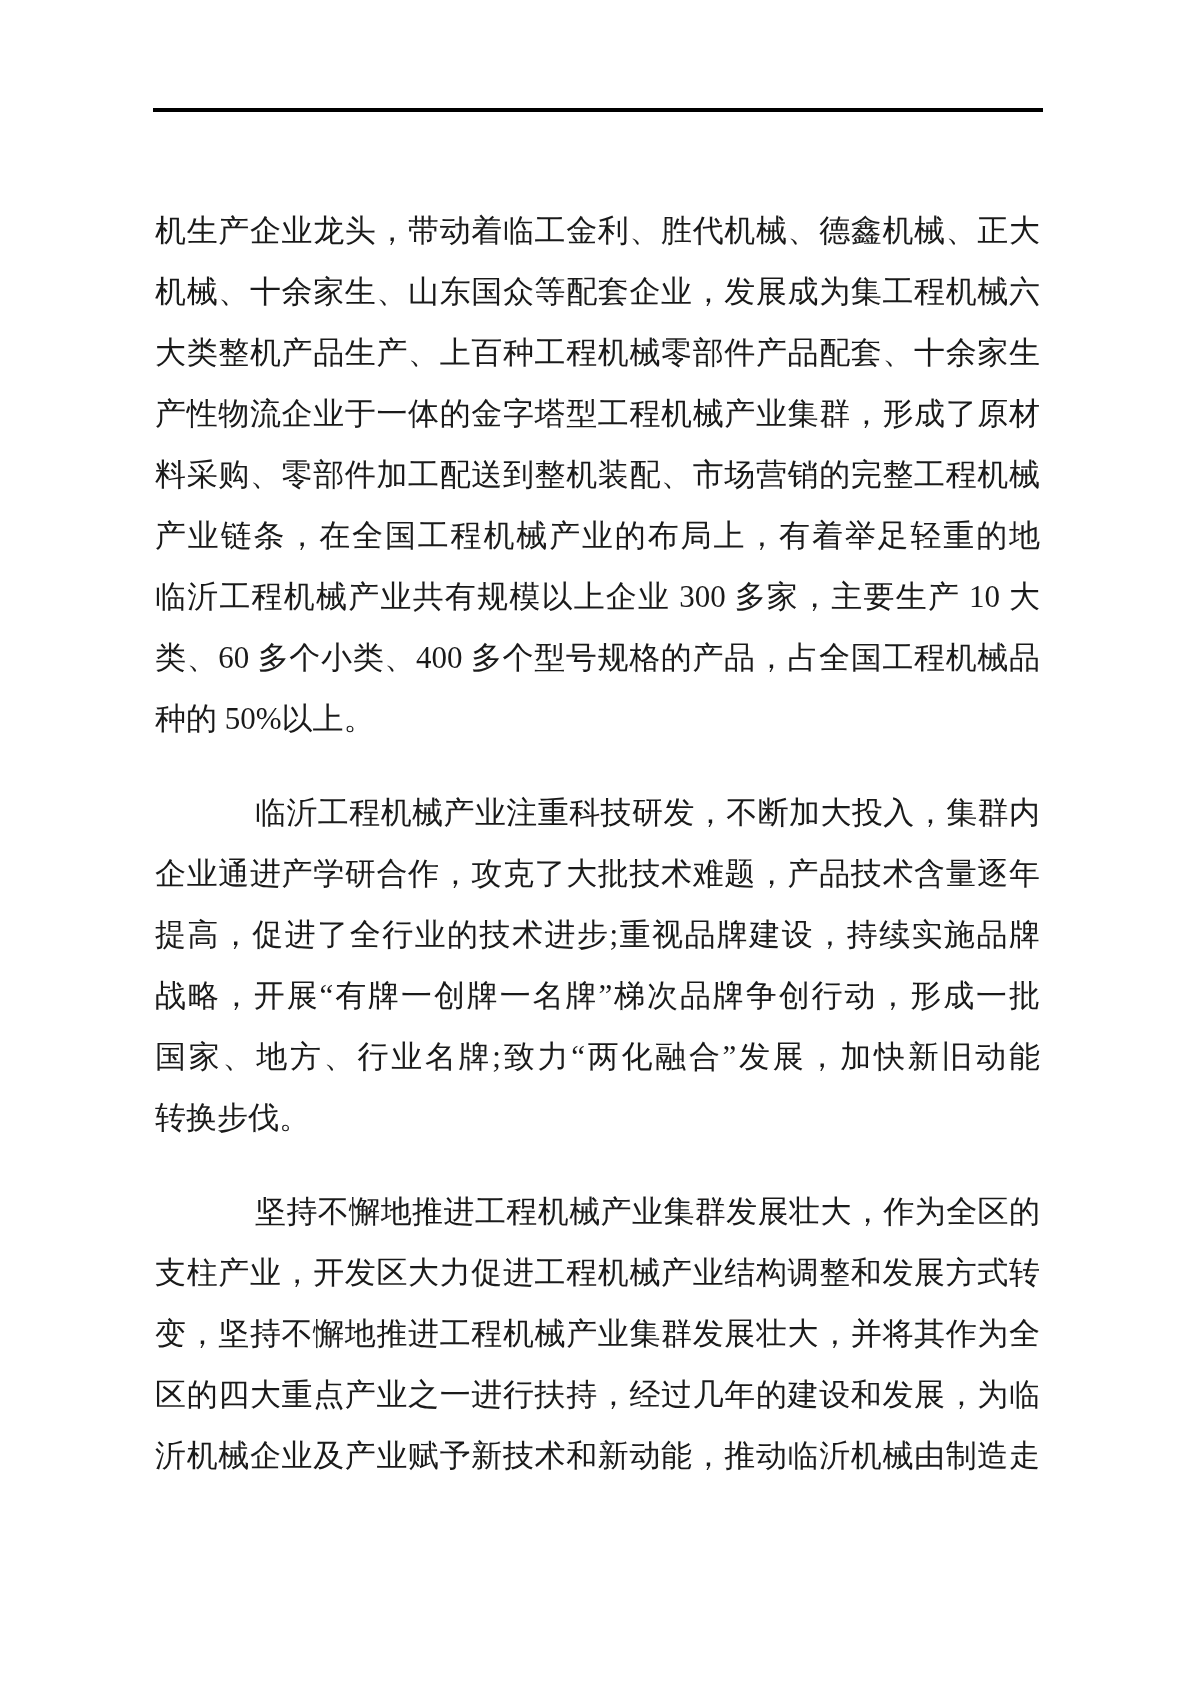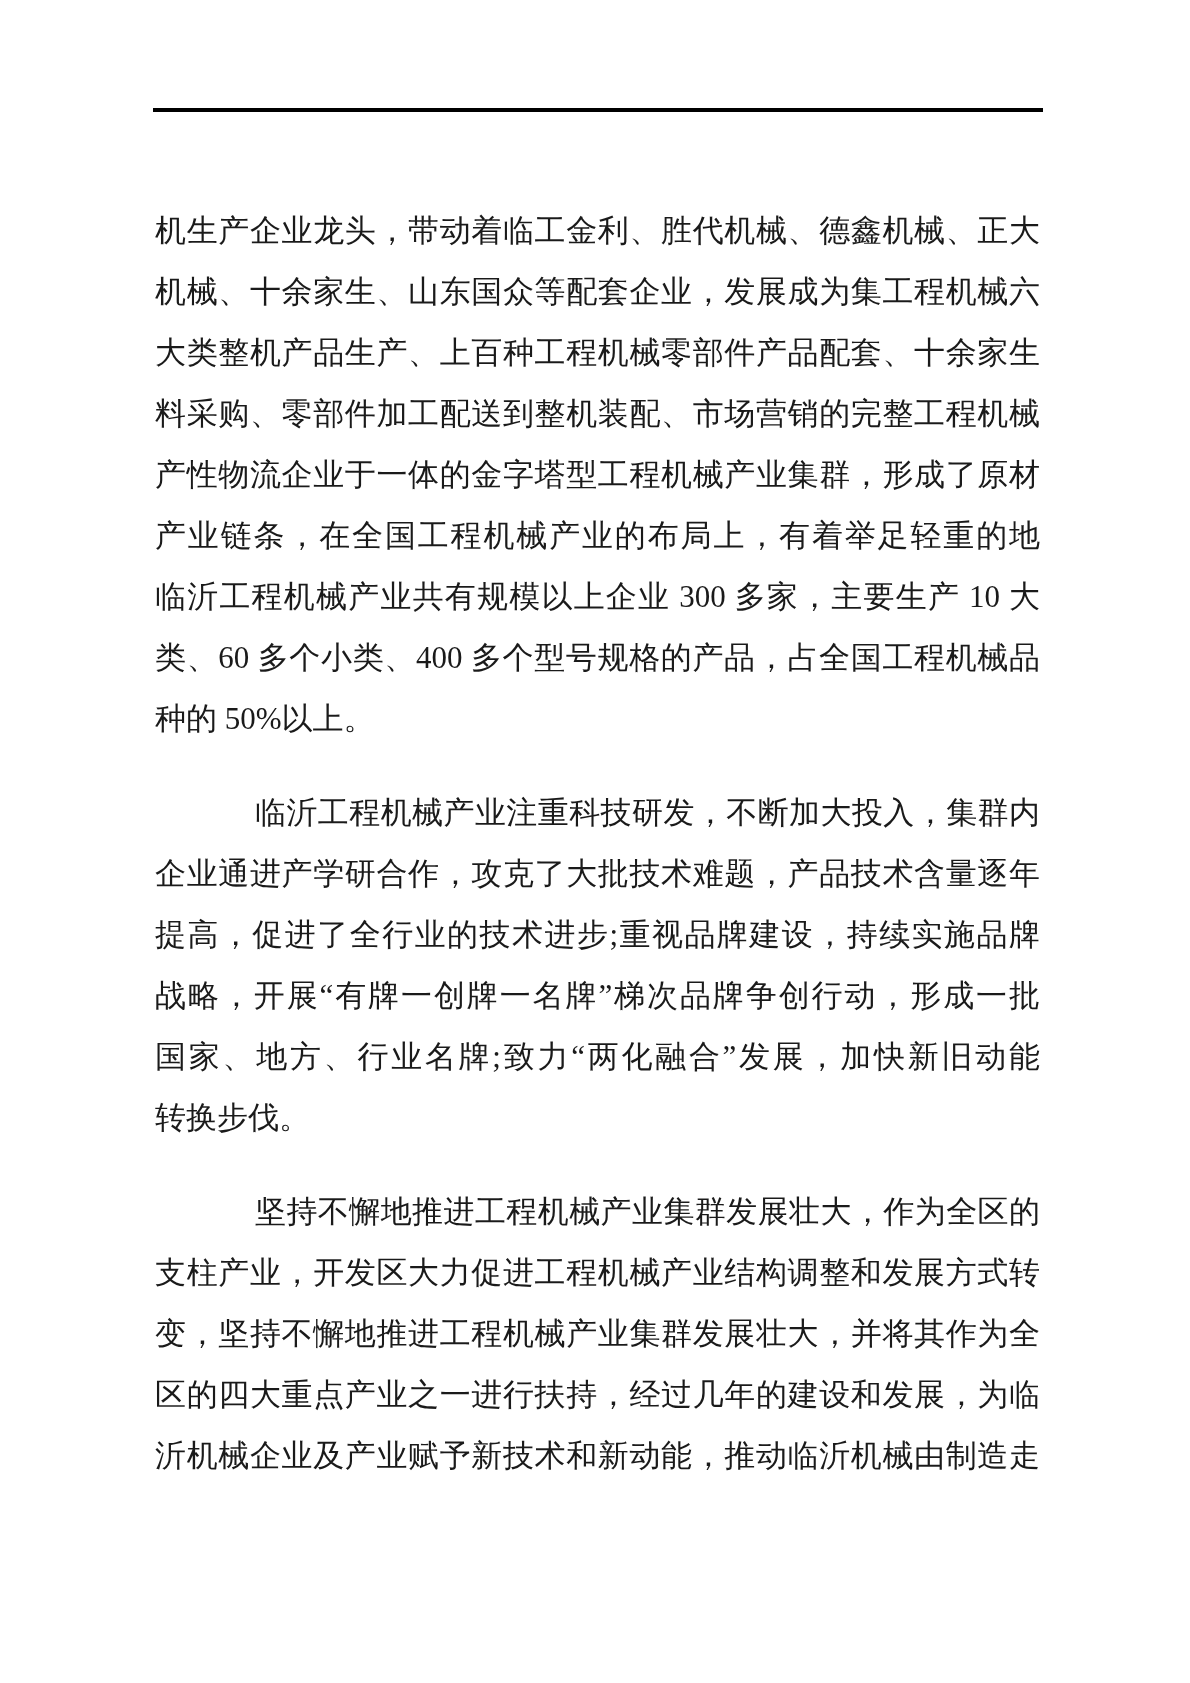--- a/index.html
+++ b/index.html
@@ -62,22 +62,22 @@
 </head>
 <body>
 
 <div class="page">
   <div class="header-rule" style="background: rgb(0, 0, 0);"></div>
   <div class="content" id="content" style="color: rgb(26, 26, 26);">
       <div class="paragraph">
         <div class="line">机生产企业龙头，带动着临工金利、胜代机械、德鑫机械、正大</div>
         <div class="line">机械、十余家生、山东国众等配套企业，发展成为集工程机械六</div>
         <div class="line">大类整机产品生产、上百种工程机械零部件产品配套、十余家生</div>
+        <div class="line">产性物流企业于一体的金字塔型工程机械产业集群，形成了原材</div>
         <div class="line">料采购、零部件加工配送到整机装配、市场营销的完整工程机械</div>
-        <div class="line">产性物流企业于一体的金字塔型工程机械产业集群，形成了原材</div>
         <div class="line">产业链条，在全国工程机械产业的布局上，有着举足轻重的地位。</div>
         <div class="line">临沂工程机械产业共有规模以上企业 300 多家，主要生产 10 大</div>
         <div class="line">类、60 多个小类、400 多个型号规格的产品，占全国工程机械品</div>
         <div class="line no-stretch">种的 50%以上。</div>
       </div>
       <div class="paragraph">
         <div class="line indented">临沂工程机械产业注重科技研发，不断加大投入，集群内</div>
         <div class="line">企业通进产学研合作，攻克了大批技术难题，产品技术含量逐年</div>
         <div class="line">提高，促进了全行业的技术进步;重视品牌建设，持续实施品牌</div>
         <div class="line">战略，开展“有牌一创牌一名牌”梯次品牌争创行动，形成一批</div>

